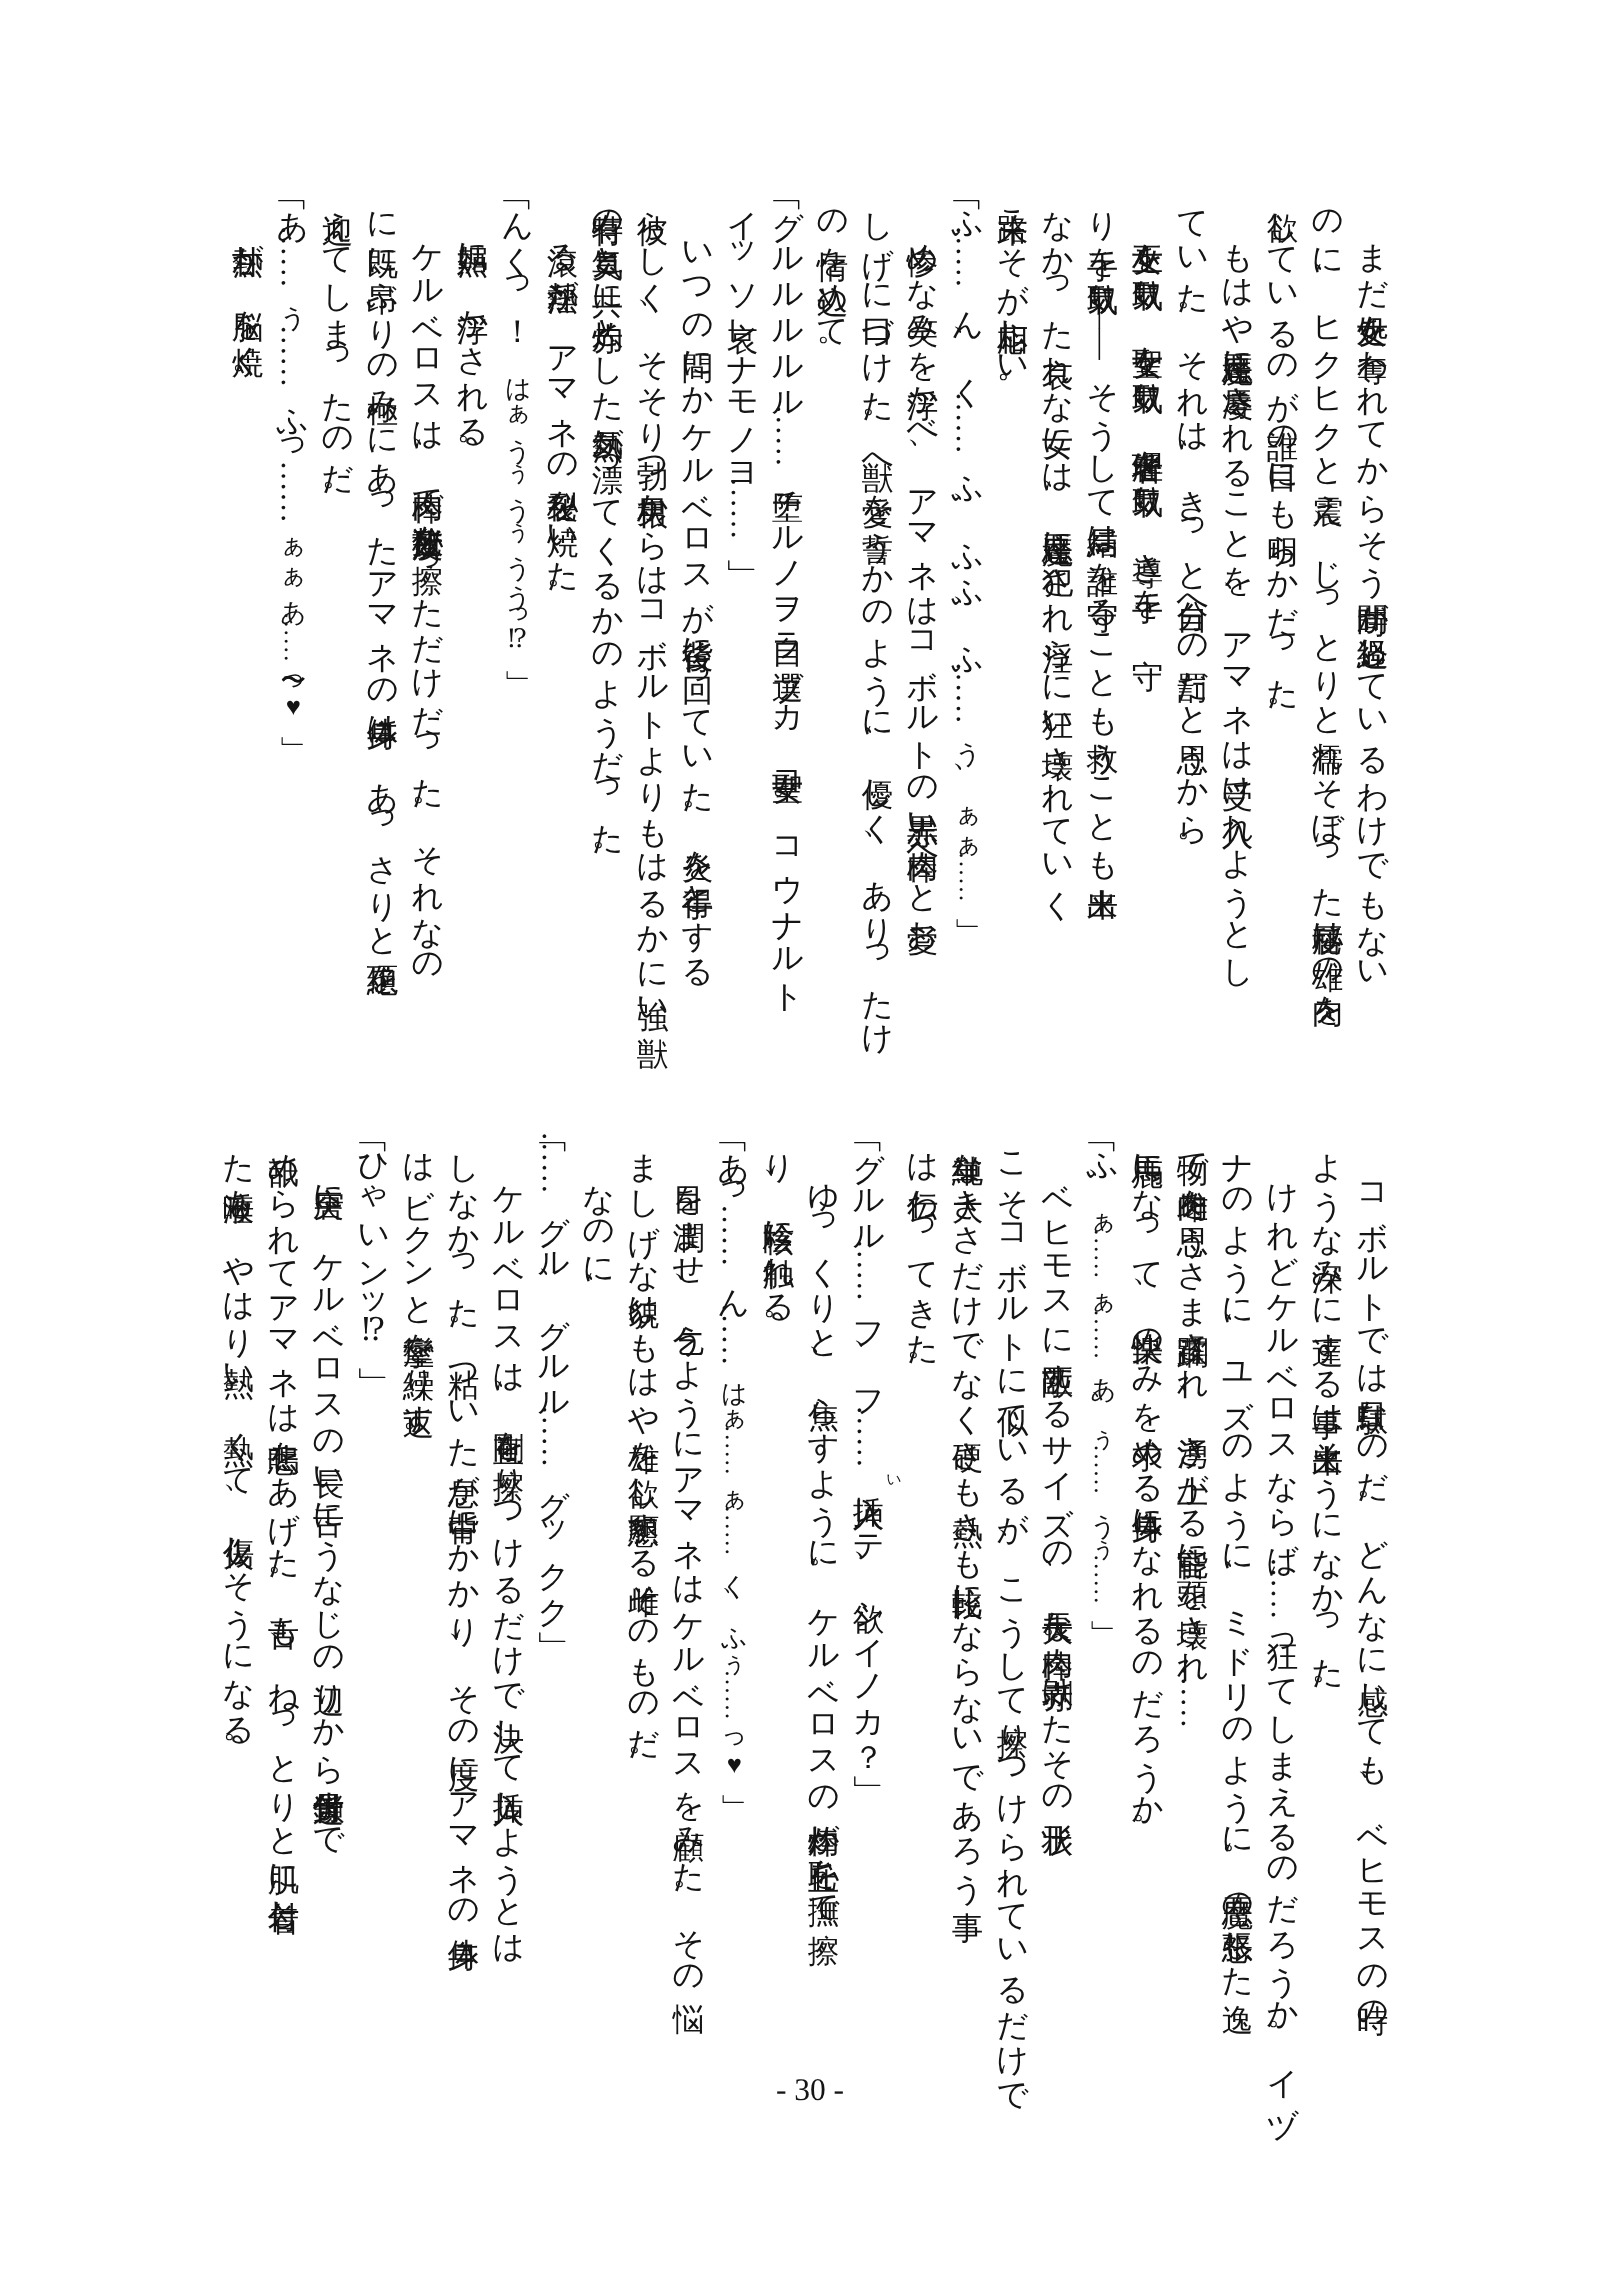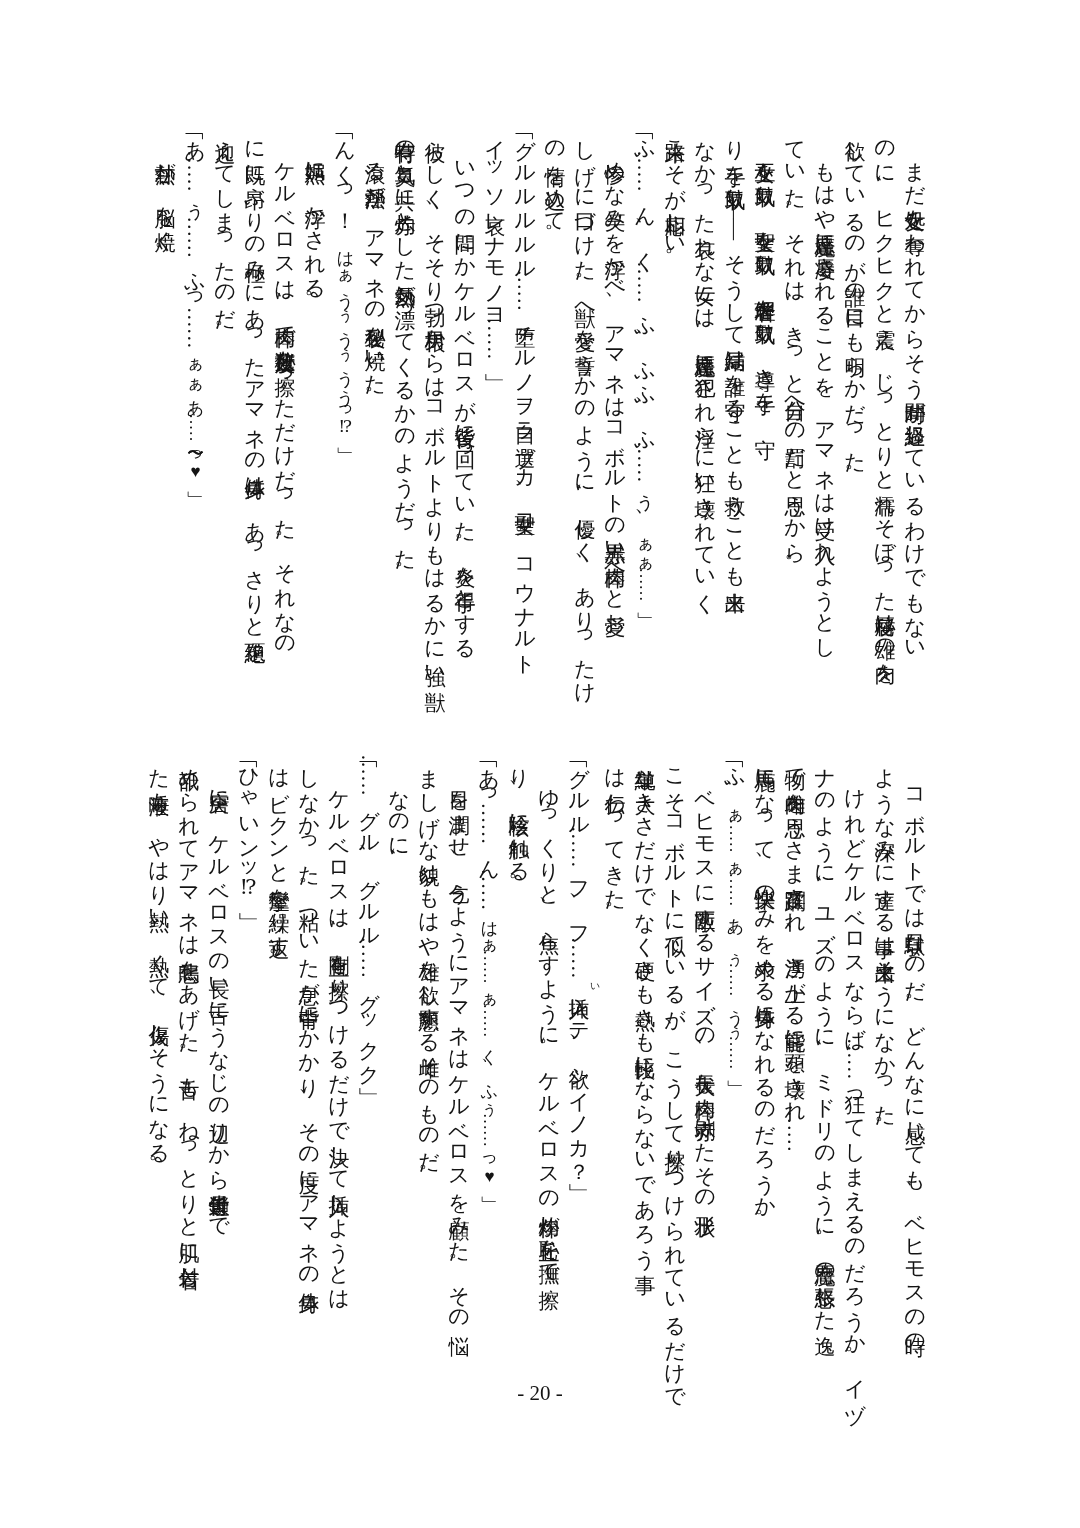--- a/index.html
+++ b/index.html
@@ -109,14 +109,14 @@
       <div class="col indent"><span>なのに、</span></div>
       <div class="col"><span>「……グル、グルル……グックク」</span></div>
       <div class="col indent"><span>ケルベロスは、剛直を擦りつけるだけで決して挿入しようとは</span></div>
       <div class="col"><span>しなかった。粘ついた息が背中にかかり、その度にアマネの身体</span></div>
       <div class="col"><span>はビクンと痙攣を繰り返す。</span></div>
       <div class="col"><span>「ひゃいンッ⁉」</span></div>
       <div class="col indent"><span>唐突に、ケルベロスの長い舌にうなじの辺りから鎖骨付近まで</span></div>
       <div class="col"><span>舐められてアマネは悲鳴をあげた。舌も、ねっとりと肌に付着し</span></div>
       <div class="col"><span>た唾液も、やはり熱い。熱くて、火傷しそうになる。</span></div>
     </section>
-  <footer class="page-number">- 20 -</footer>
+  <footer class="page-number">- 30 -</footer>
 </div>
 
 </body></html>

